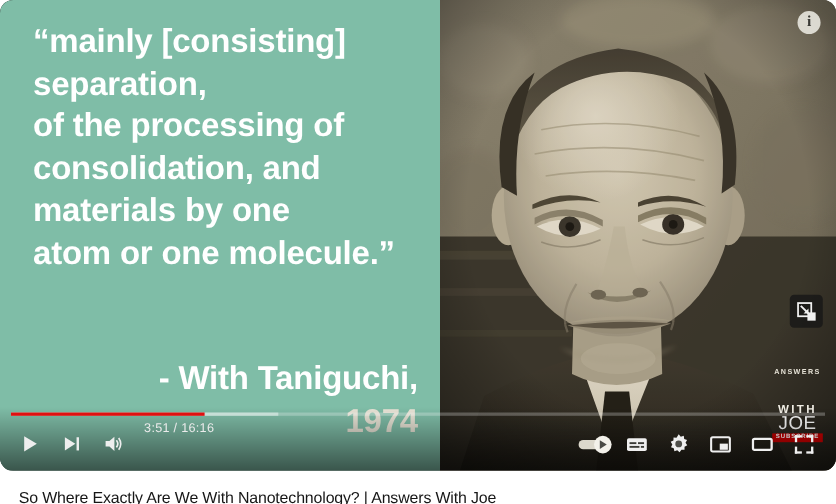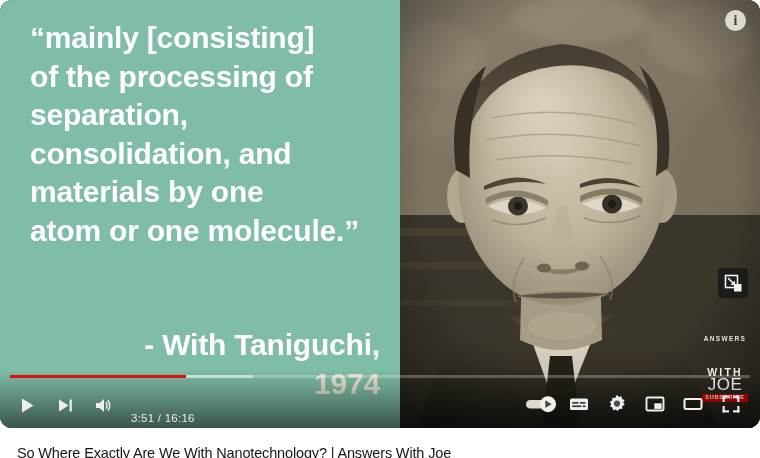--- a/index.html
+++ b/index.html
@@ -136,21 +136,21 @@
     position:absolute;left:0;top:0;height:3px;
     background:#e01010;
   }
 
   .ctl-row{
     position:absolute;left:0;top:14px;
     width:760px;height:40px;
   }
   .ctl-left{
     position:absolute;left:8px;top:0;height:40px;
-    display:flex;align-items:flex-end;
+    display:flex;align-items:flex-start;
   }
   .ctl-right{
     position:absolute;right:10px;top:0;height:40px;
     display:flex;align-items:center;
   }
   .ctl-btn{
     width:38px;height:38px;
     display:flex;align-items:center;justify-content:center;
     cursor:pointer;
   }
@@ -180,22 +180,22 @@
   }
 </style>
 </head>
 <body>
 
 <div class="player">
 
   <div class="slide-left">
     <div class="quote-block">
       <div class="quote-line">“mainly [consisting]</div>
+      <div class="quote-line">separation,</div>
       <div class="quote-line">of the processing of</div>
-      <div class="quote-line">separation,</div>
       <div class="quote-line">consolidation, and</div>
       <div class="quote-line">materials by one</div>
       <div class="quote-line">atom or one molecule.”</div>
     </div>
     <div class="attrib-block">
       <div class="attrib-line">- With Taniguchi,</div>
       <div class="attrib-year">1974</div>
     </div>
   </div>
 

